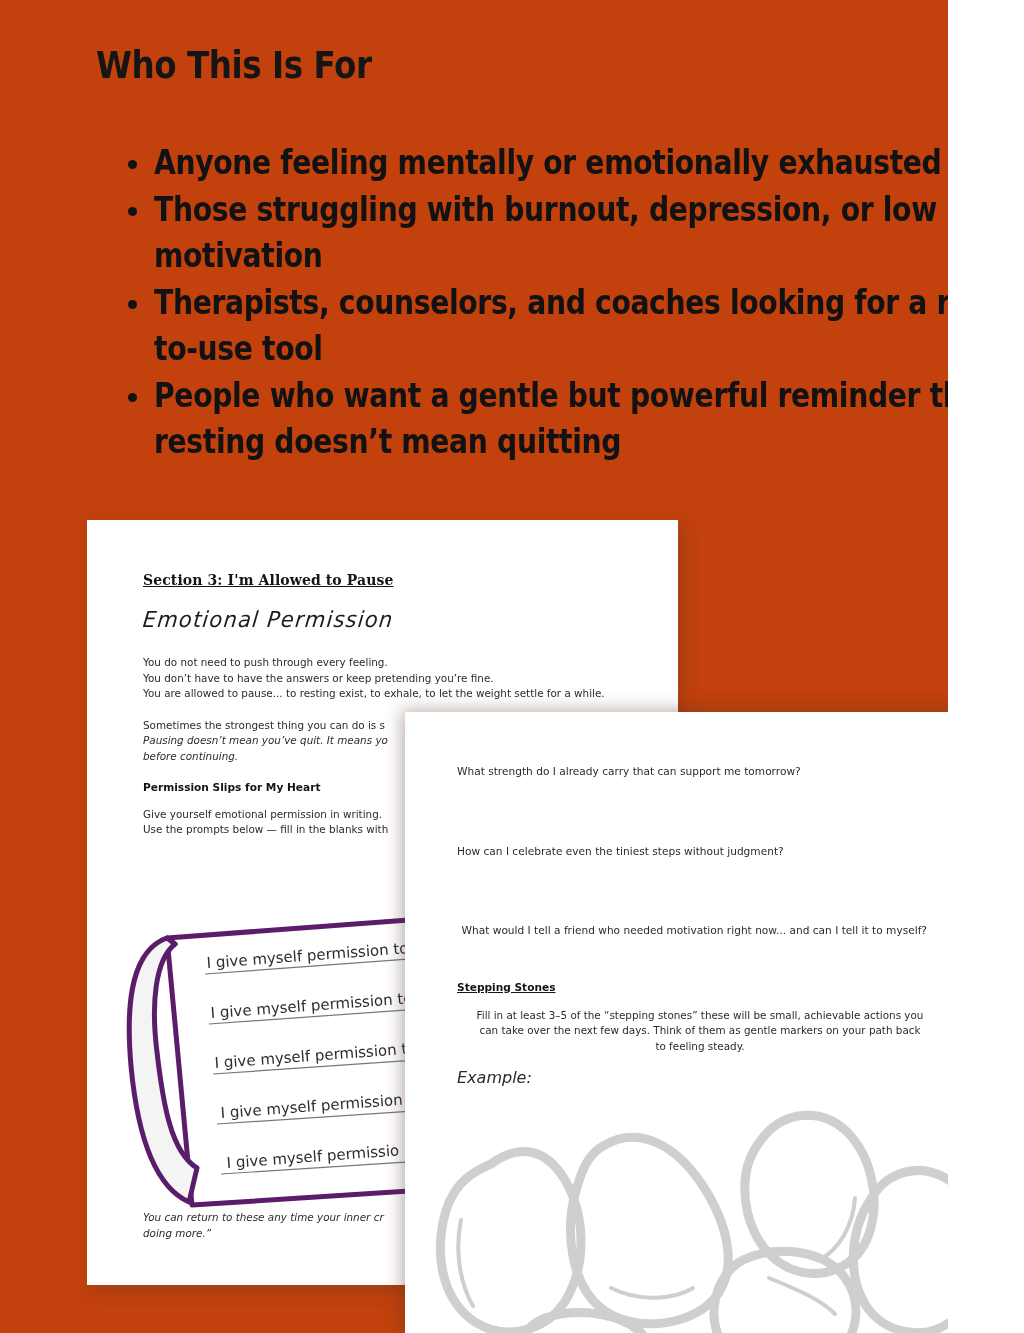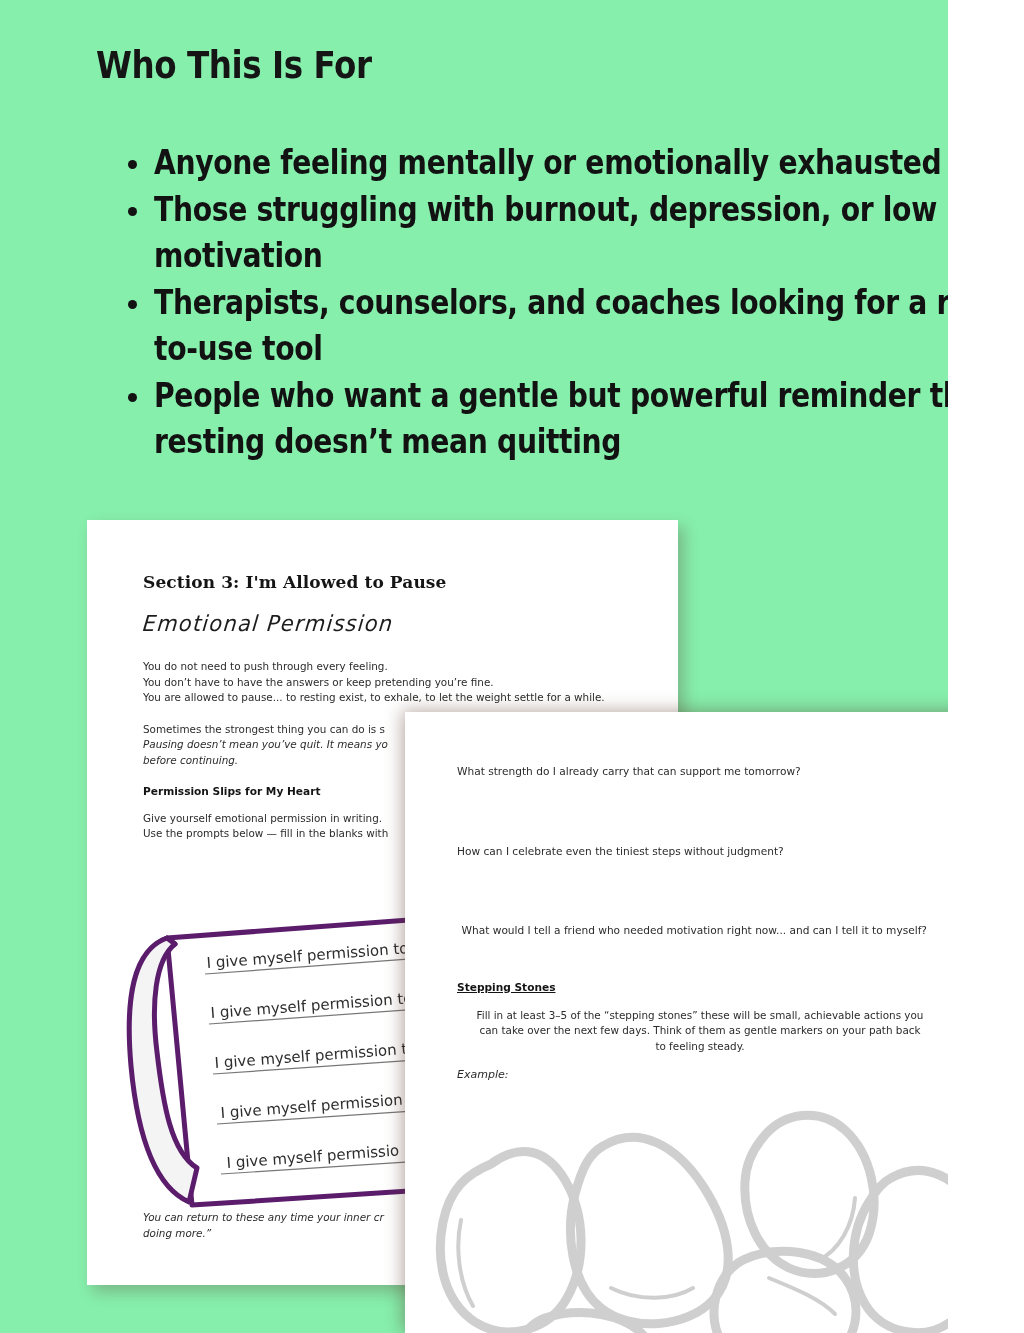--- a/index.html
+++ b/index.html
@@ -11,21 +11,21 @@
     width: 1024px;
     height: 1333px;
     overflow: hidden;
     font-family: "Liberation Sans", sans-serif;
   }
 
   #page {
     position: relative;
     width: 948px;
     height: 1333px;
-    background: #86efac;
+    background: #c2410c;
     overflow: hidden;
   }
 
   
   .headline {
     position: absolute;
     left: 96px;
     top: 44px;
     width: 880px;
     font-size: 37px;
@@ -98,24 +98,25 @@
     box-shadow: -4px -3px 16px rgba(90,60,45,0.32), 6px 8px 16px rgba(90,60,45,0.28);
     z-index: 3;
   }
 
   
   .b-inner { position: absolute; left: 56px; top: 52px; width: 500px; }
 
   .sec-title {
     font-family: "DejaVu Serif", serif;
     font-weight: 700;
-    font-size: 17px;
+    font-size: 14px;
     color: #151515;
     letter-spacing: 0.1px;
     margin: 0 0 20px 0;
+    text-decoration: underline;
   }
   .script {
     font-family: "DejaVu Sans", sans-serif;
     font-style: italic;
     font-weight: 400;
     font-size: 21px;
     color: #1d1d1d;
     letter-spacing: 1.2px;
     margin: 0 0 23px 0;
     transform: skewX(-6deg) scaleY(1.05);
@@ -167,21 +168,21 @@
   .f-body {
     font-family: "DejaVu Sans", sans-serif;
     font-size: 10.4px;
     line-height: 15.6px;
     color: #2b2b2b;
     margin: 0 0 14px 16px;
     text-align: center;
   }
   .f-ex {
     font-family: "DejaVu Sans", sans-serif;
-    font-size: 11px;
+    font-size: 16px;
     font-style: italic;
     color: #2b2b2b;
     margin: 0 0 4px 0;
   }
   .f-list {
     margin: 0;
     padding-left: 19px;
     list-style: disc;
   }
   .f-list li {

